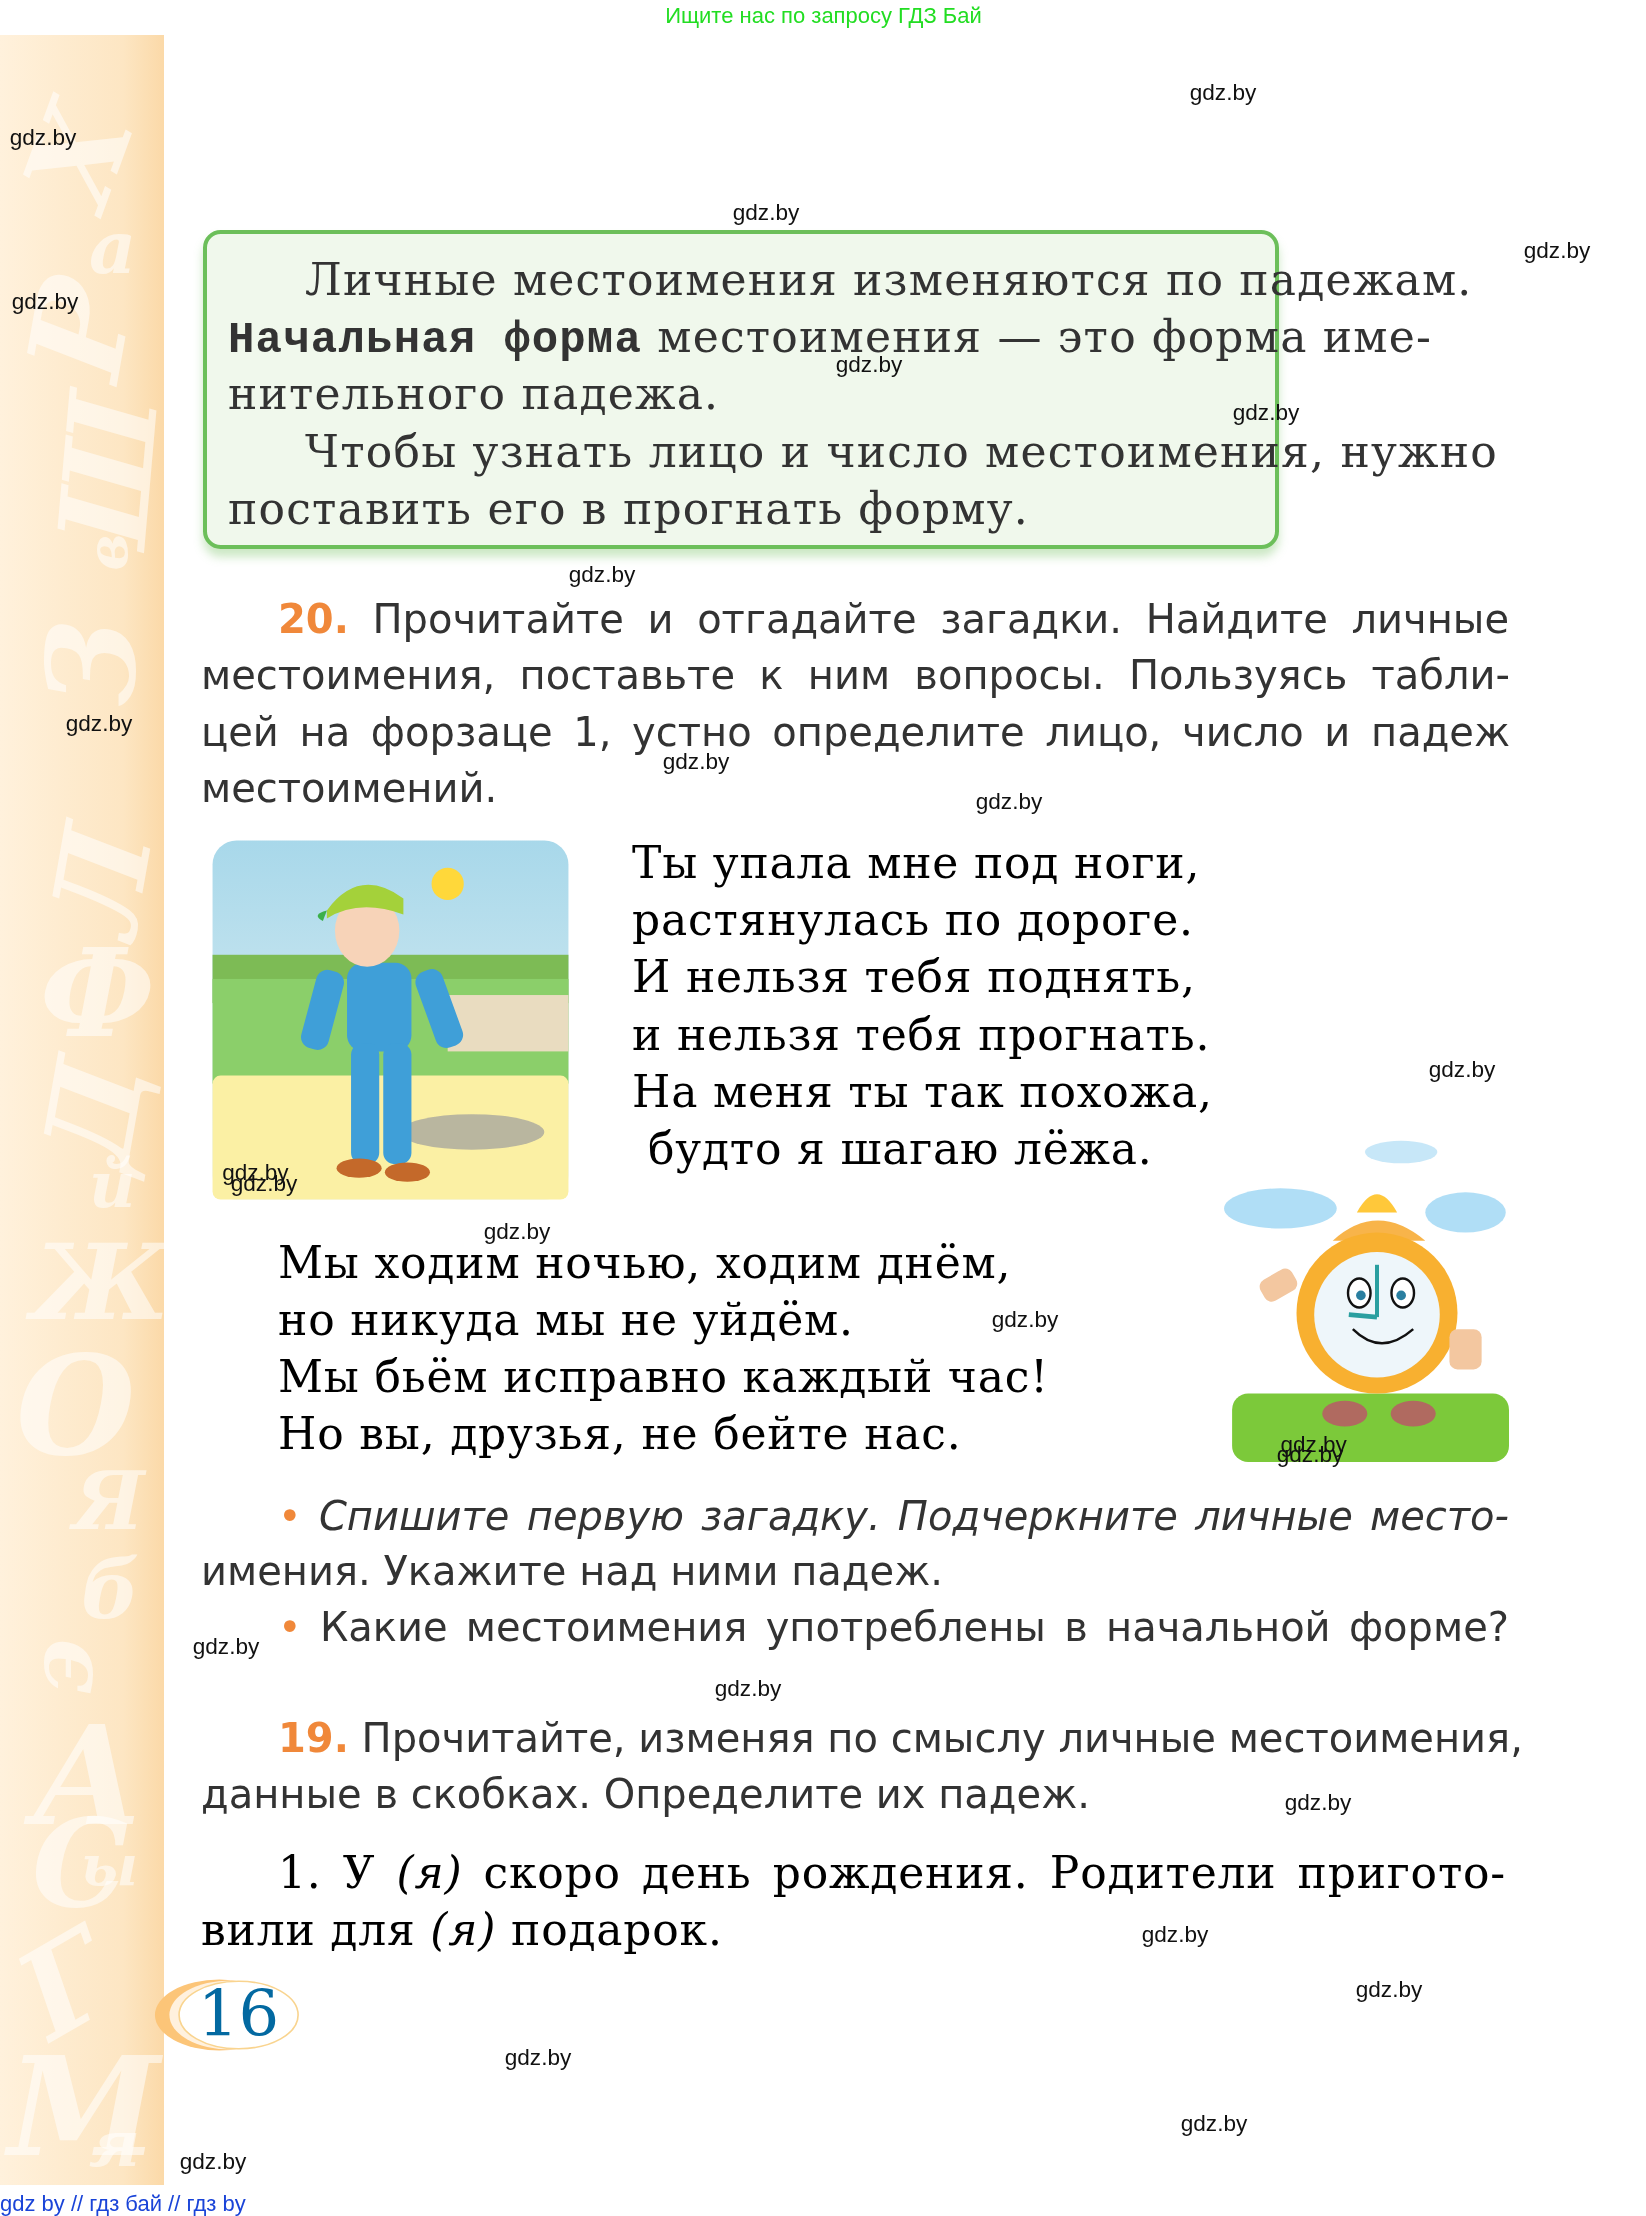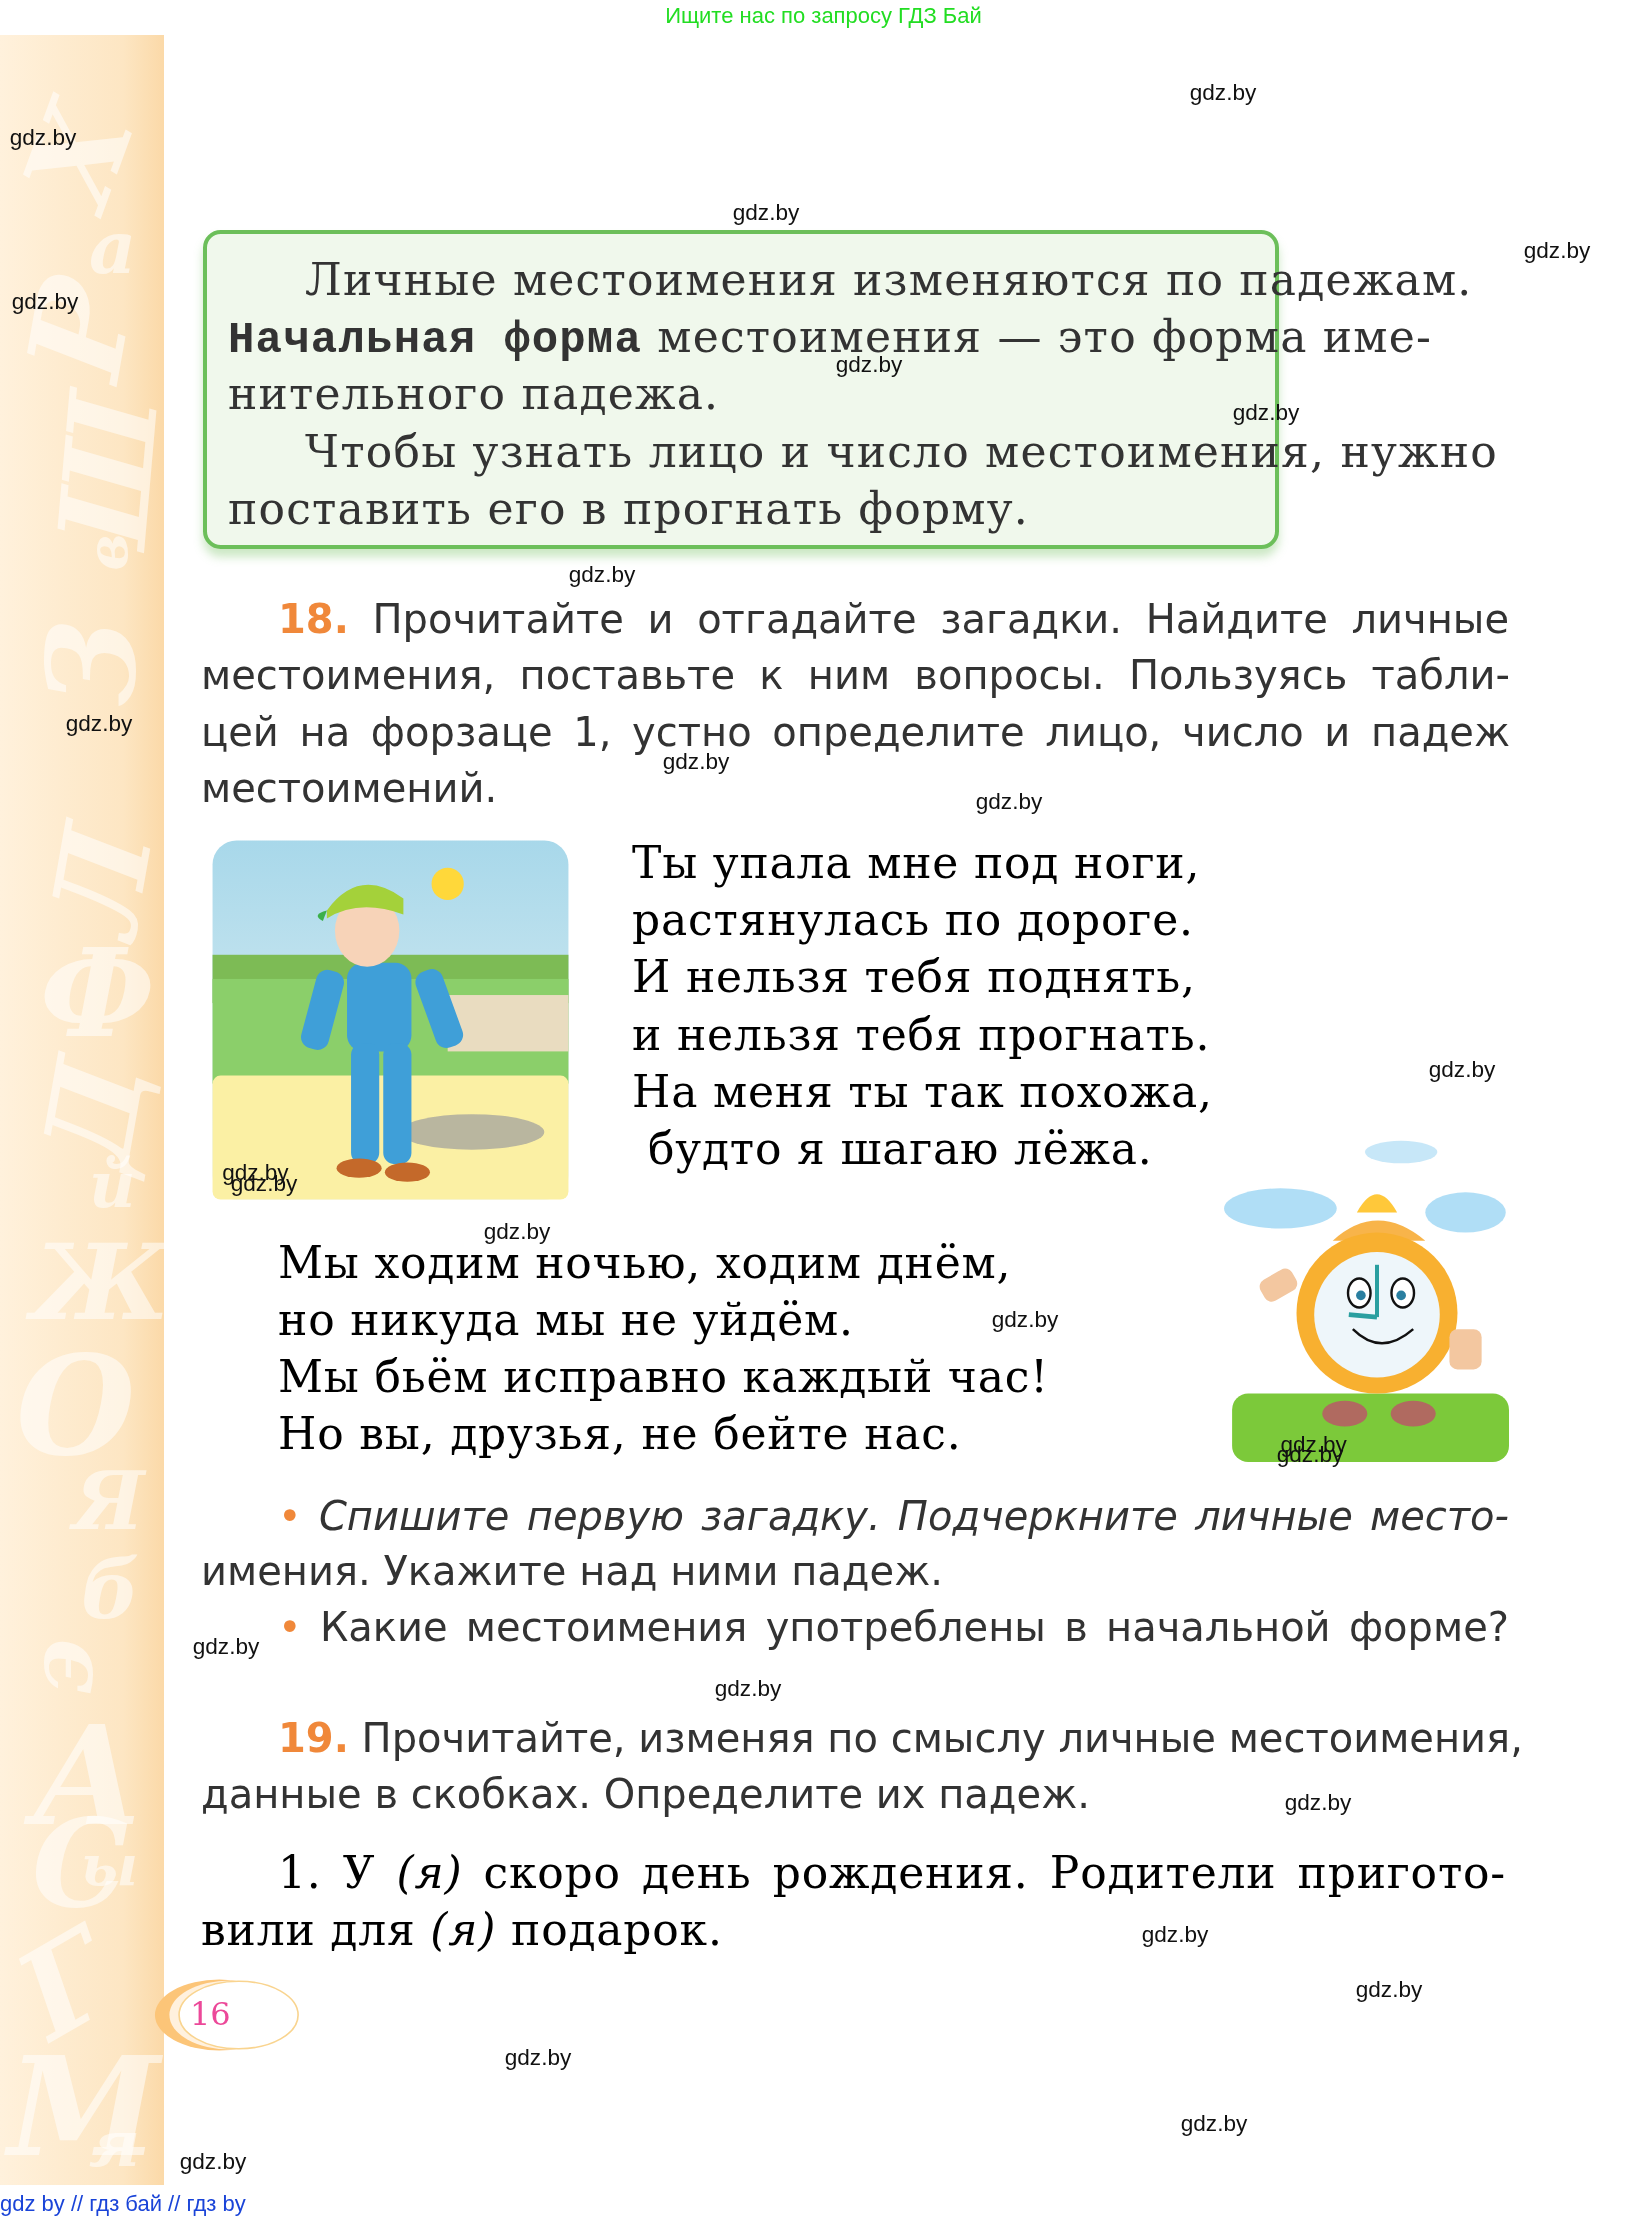--- a/index.html
+++ b/index.html
@@ -54,21 +54,21 @@
 </div>
 
 <div class="abs note">
   <div class="note-line" style="top:17px;padding-left:77px;"><span>Личные местоимения изменяются по падежам.</span></div>
   <div class="note-line" style="top:74px;"><b>Начальная форма</b><span> местоимения — это форма име-</span></div>
   <div class="note-line last" style="top:131px;"><span>нительного падежа.</span></div>
   <div class="note-line" style="top:189px;padding-left:77px;"><span>Чтобы узнать лицо и число местоимения, нужно</span></div>
   <div class="note-line last" style="top:246px;"><span>поставить его в прогнать форму.</span></div>
 </div>
 
-<div class="para-line" style="top:591px;padding-left:77px;width:1231px;"><span class="exnum">18.</span> <span>Прочитайте и отгадайте загадки. Найдите личные</span></div>
+<div class="para-line" style="top:591px;padding-left:77px;width:1231px;"><span class="exnum">20.</span> <span>Прочитайте и отгадайте загадки. Найдите личные</span></div>
 <div class="para-line" style="top:647px;">местоимения, поставьте к ним вопросы. Пользуясь табли-</div>
 <div class="para-line" style="top:704px;">цей на форзаце 1, устно определите лицо, число и падеж</div>
 <div class="para-line last" style="top:760px;">местоимений.</div>
 
 <div class="abs img-box" style="left:206px;top:834px;width:369px;height:372px;">
   <svg width="369" height="372" viewBox="0 0 458 462">
     <defs>
       <linearGradient id="sky" x1="0" y1="0" x2="0" y2="1">
           <stop offset="0" stop-color="#a8d8ea"></stop>
           <stop offset="1" stop-color="#e6f2f4"></stop>
@@ -142,21 +142,21 @@
 
 <div class="poem-line" style="left:278px;top:1845px;width:1228px;text-align:justify;text-align-last:justify;"><span>1. У </span><span class="ital">(я)</span><span> скоро день рождения. Родители пригото-</span></div>
 <div class="poem-line" style="left:201px;top:1902px;"><span>вили для </span><span class="ital">(я)</span><span> подарок.</span></div>
 
 <div class="abs pagenum">
   <svg width="161" height="74" viewBox="0 0 200 92" class="abs" style="left:0;top:0;">
     <ellipse cx="96" cy="46" rx="80" ry="44" fill="#fcc578"></ellipse>
     <ellipse cx="110" cy="46" rx="76" ry="43" fill="#fff1de"></ellipse>
     <ellipse cx="120" cy="46" rx="74" ry="42" fill="#ffffff" stroke="#f9d48f" stroke-width="2"></ellipse>
   </svg>
-  <div class="abs" style="left:48px;top:8px;width:97px;text-align:left;font-size:32px;line-height:56px;color:#ec4899;">16</div>
+  <div class="abs" style="left:48px;top:8px;width:97px;text-align:center;font-size:64px;line-height:56px;color:#0369a1;">16</div>
 </div>
 
 <div id="wm-layer">
     <div class="watermark" style="left: 1223px; top: 93px;">gdz.by</div>
     <div class="watermark" style="left: 43px; top: 138px;">gdz.by</div>
     <div class="watermark" style="left: 766px; top: 213px;">gdz.by</div>
     <div class="watermark" style="left: 1557px; top: 251px;">gdz.by</div>
     <div class="watermark" style="left: 45px; top: 302px;">gdz.by</div>
     <div class="watermark" style="left: 869px; top: 365px;">gdz.by</div>
     <div class="watermark" style="left: 1266px; top: 413px;">gdz.by</div>

